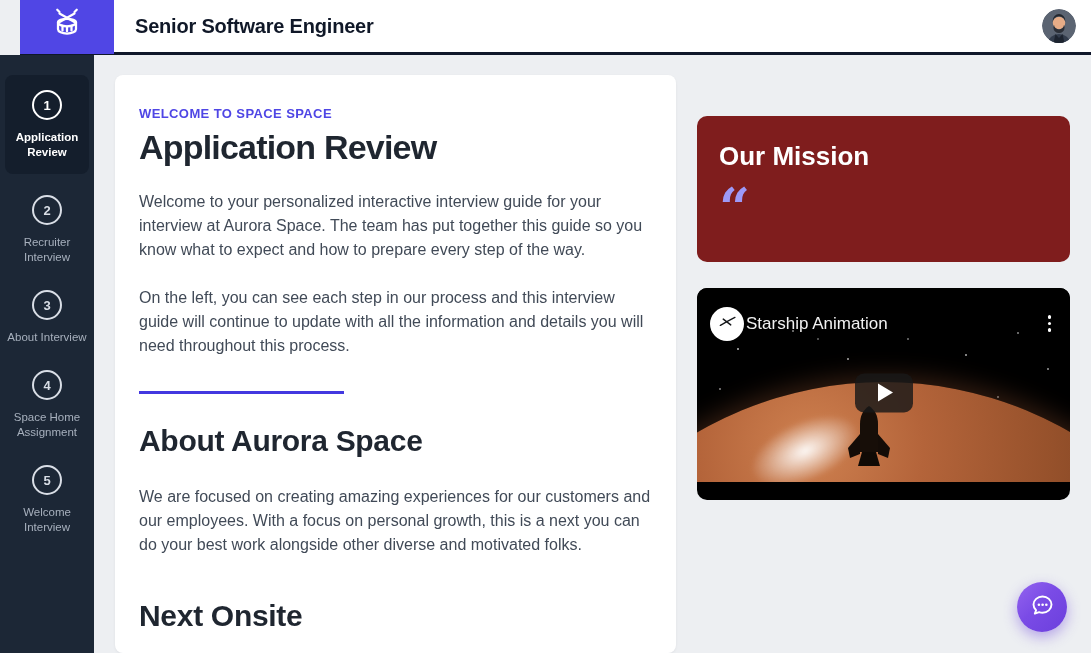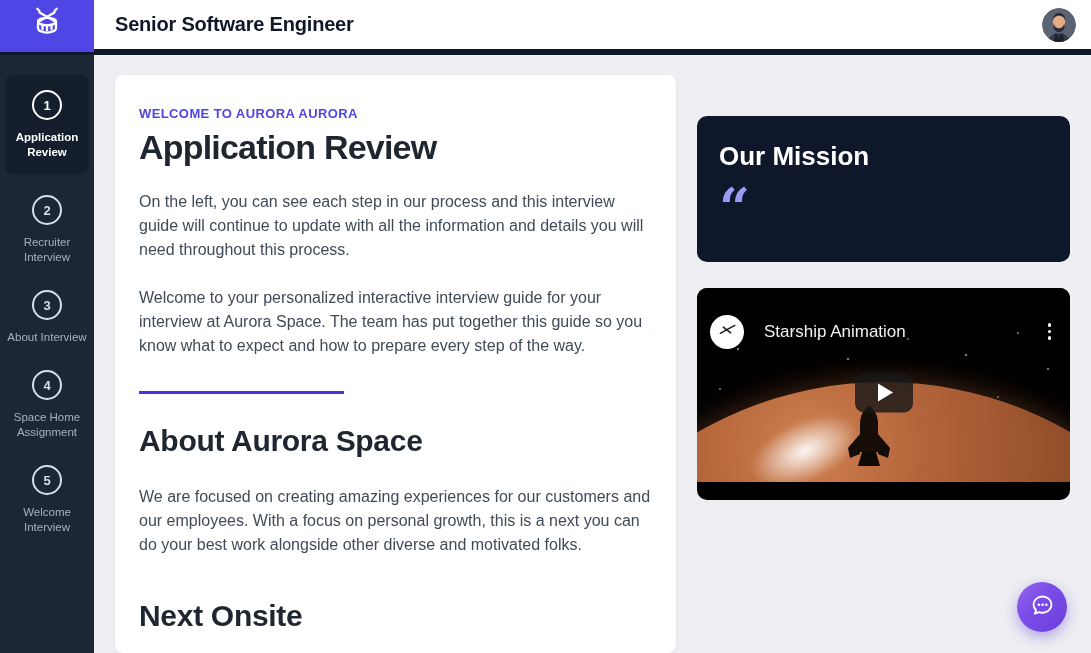--- a/index.html
+++ b/index.html
@@ -7,21 +7,21 @@
   body {
     font-family: "Liberation Sans", "DejaVu Sans", sans-serif;
     background: #edeff2;
     overflow: hidden;
   }
   .app { position: relative; width: 1091px; height: 653px; overflow: hidden; }
 
   
   .topbar {
     height: 55px; background: #ffffff; display: flex; align-items: center;
-    border-bottom: 6px solid #0f172a; position: relative; z-index: 5;
+    border-bottom: 3px solid #0f172a; position: relative; z-index: 5; margin-left: 20px;
   }
   .logo-square {
     width: 94px; height: 55px; background: #5046e5; flex: 0 0 94px;
     display: flex; align-items: center; justify-content: center; cursor: pointer;
   }
   .topbar-title {
     margin-left: 21px; font-size: 20px; font-weight: 700; color: #101828;
     letter-spacing: -0.2px;
   }
   .avatar {
@@ -65,38 +65,38 @@
   }
   .card p { font-size: 16px; line-height: 24px; color: #414a57; margin: 0 0 24px; }
   .divider { border: none; width: 205px; height: 3px; background: #4338e0; margin: 33px 0 30px; }
   .card h2 { font-size: 30px; font-weight: 700; color: #1f2630; margin: 0 0 27px; letter-spacing: -0.3px; }
   .card p.spaced { margin-bottom: 42px; }
 
   
   .rightcol { width: 373px; flex: 0 0 373px; }
 
   .mission-card {
-    margin-top: 41px; background: #0f172a; border-radius: 10px;
+    margin-top: 41px; background: #7f1d1d; border-radius: 10px;
     padding: 25px 22px 29px; color: #ffffff;
   }
   .mission-card h2 { font-size: 26px; font-weight: 700; margin: 0 0 10px; }
   .quote-row { display: flex; }
   .quote-mark {
     font-family: "DejaVu Serif", serif; font-weight: 700; font-size: 54px;
     line-height: 0.9; color: #9d99f7; width: 34px; flex: 0 0 34px; margin-top: 2px;
   }
   .quote-row p { font-size: 15px; font-weight: 700; line-height: 24px; margin: 0; padding-top: 10px; }
 
   .video-card {
     margin-top: 26px; height: 212px; background: #000; border-radius: 10px;
     position: relative; overflow: hidden; cursor: pointer;
   }
   .video-top {
-    position: absolute; top: 16px; left: 0; right: 0; z-index: 4;
-    display: flex; align-items: center; gap: 20px; padding: 11px 13px;
+    position: absolute; top: 8px; left: 0; right: 0; z-index: 4;
+    display: flex; align-items: center; gap: 2px; padding: 11px 13px;
   }
   .channel-avatar {
     width: 34px; height: 34px; border-radius: 50%; background: #ffffff;
     display: flex; align-items: center; justify-content: center; flex: 0 0 34px;
   }
   .video-title { font-size: 17px; color: #f1f1f1; font-weight: 400; }
   .kebab { margin-left: auto; padding: 4px 6px; cursor: pointer; display: flex; flex-direction: column; gap: 3px; }
   .kebab i { width: 3.5px; height: 3.5px; border-radius: 50%; background: #fff; }
 
   .thumb { position: absolute; left: 0; top: 0; right: 0; bottom: 18px; overflow: hidden; background: #000; }
@@ -194,24 +194,24 @@
       </div>
       <div class="step">
         <div class="step-circle">5</div>
         <div class="step-label">Welcome Interview</div>
       </div>
     </nav>
 
     <main class="content">
 
       <article class="card">
-        <div class="eyebrow">WELCOME TO AURORA AURORA</div>
+        <div class="eyebrow">WELCOME TO SPACE SPACE</div>
         <h1>Application Review</h1>
+        <p>Welcome to your personalized interactive interview guide for your interview at Aurora Space. The team has put together this guide so you know what to expect and how to prepare every step of the way.</p>
         <p>On the left, you can see each step in our process and this interview guide will continue to update with all the information and details you will need throughout this process.</p>
-        <p>Welcome to your personalized interactive interview guide for your interview at Aurora Space. The team has put together this guide so you know what to expect and how to prepare every step of the way.</p>
         <hr class="divider">
         <h2>About Aurora Space</h2>
         <p class="spaced">We are focused on creating amazing experiences for our customers and our employees. With a focus on personal growth, this is a next you can do your best work alongside other diverse and motivated folks.</p>
         <h2>Next Onsite</h2>
         <p>The team is actively reviewing your application and we will let you know if we would like to move forward. You should expect to hear from us within 3</p>
       </article>
 
       <aside class="rightcol">
 
         <section class="mission-card">

